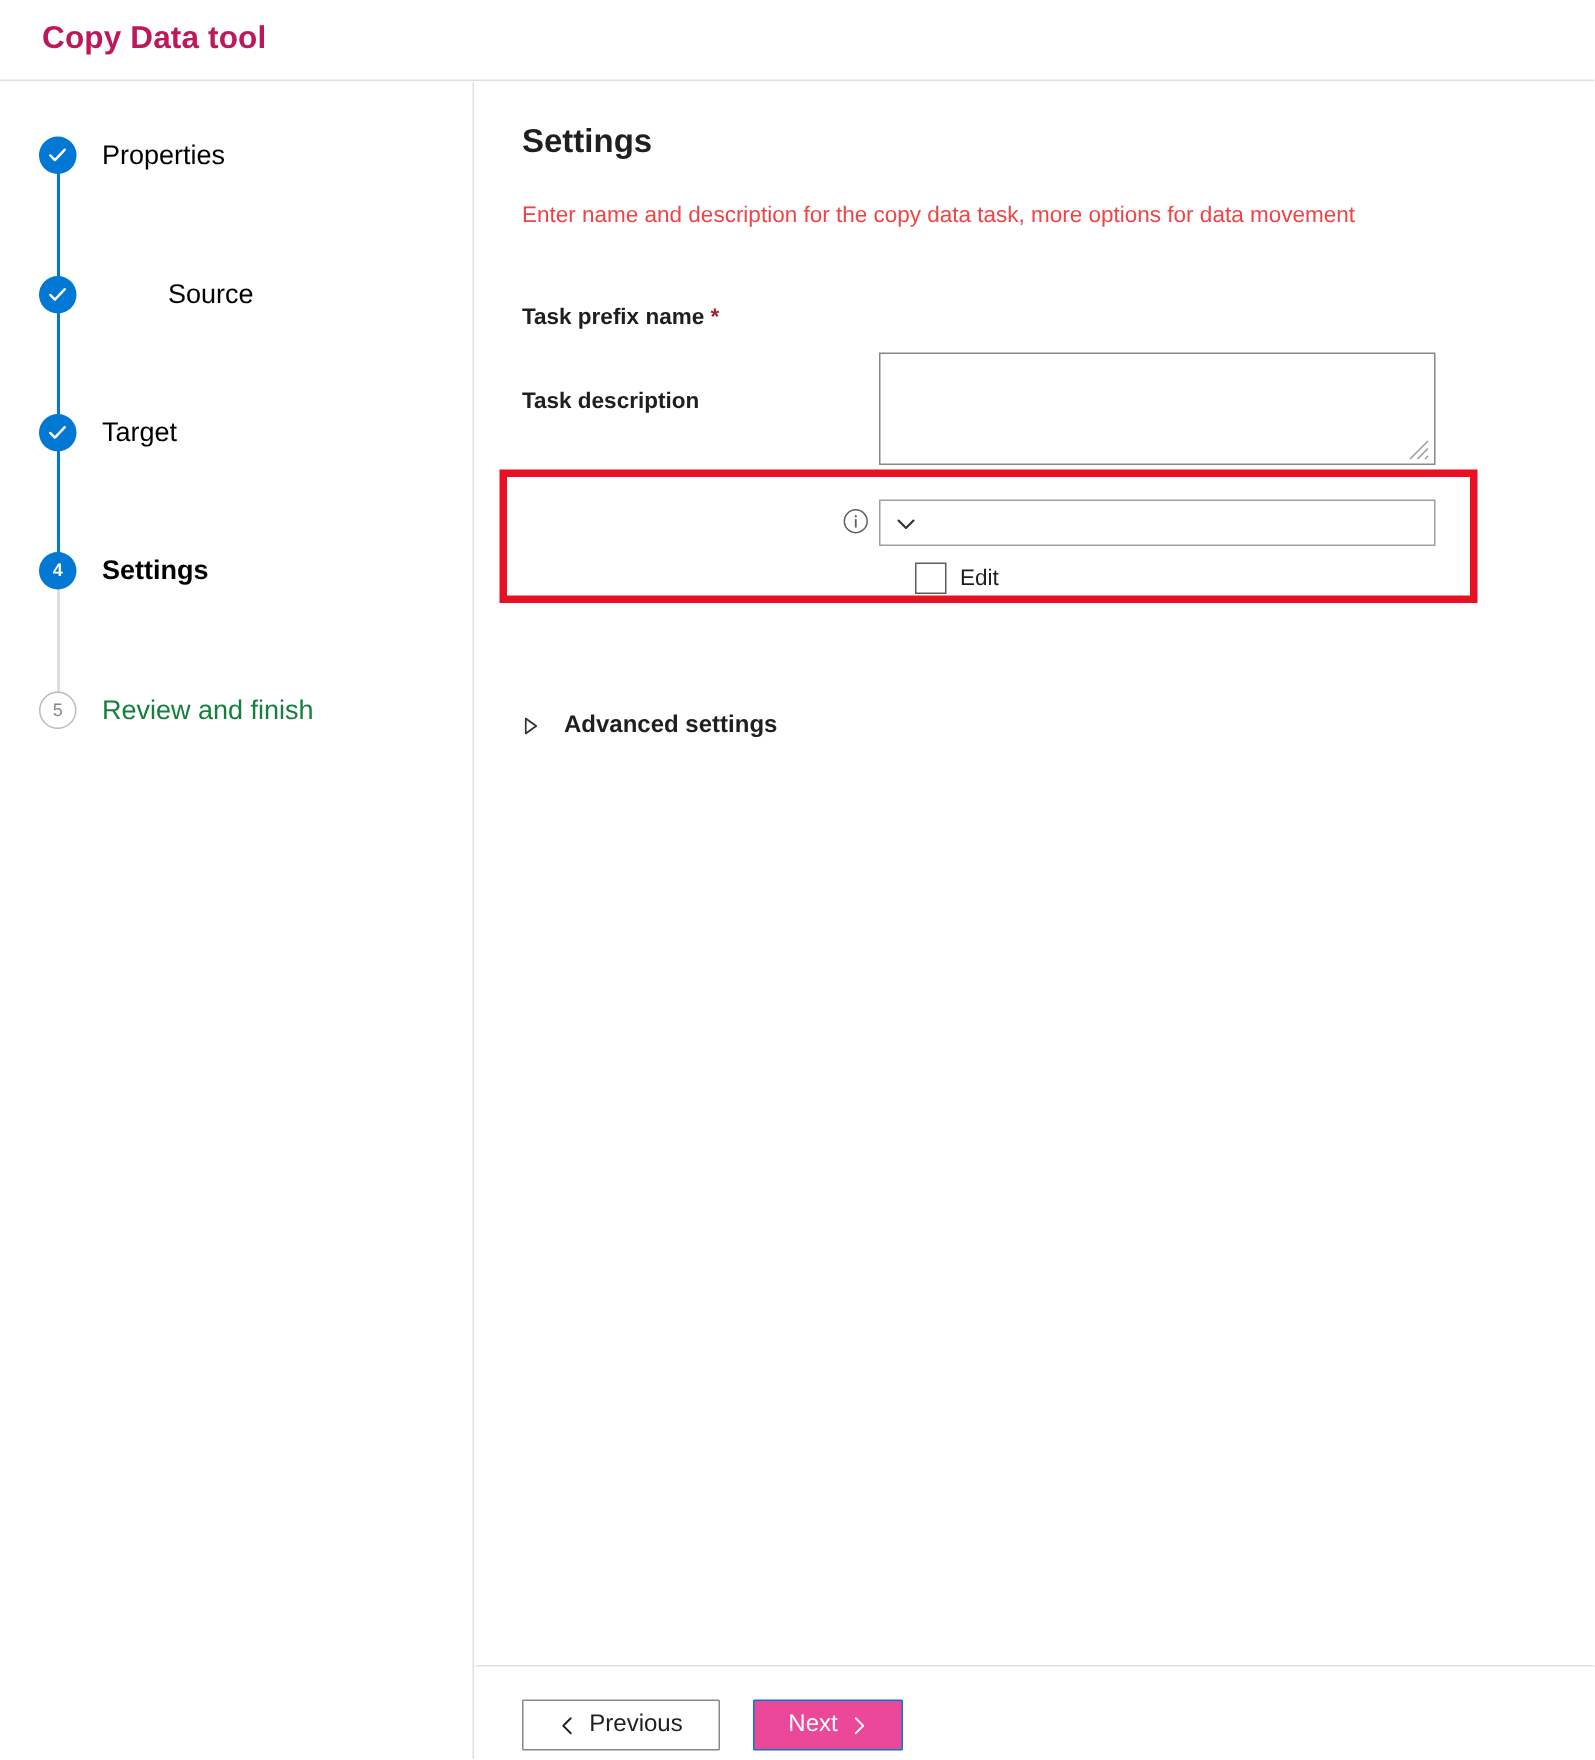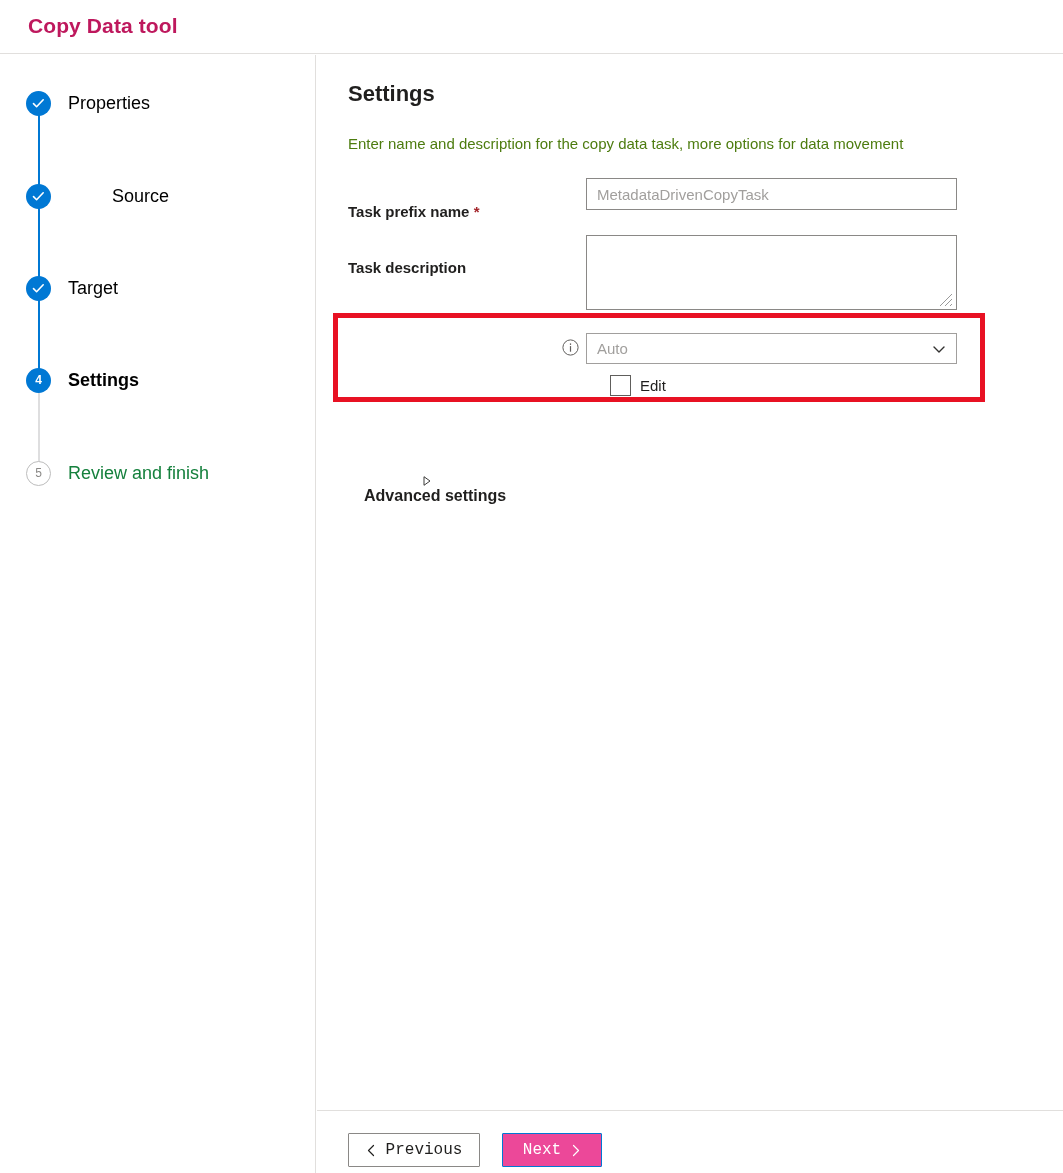--- a/index.html
+++ b/index.html
@@ -112,21 +112,21 @@
     top: 26px;
     font-size: 22px;
     font-weight: 600;
     color: #201f1e;
   }
   #page-subtitle {
     position: absolute;
     left: 31px;
     top: 80px;
     font-size: 15px;
-    color: #4d7c0f;
+    color: #ef4444;
     white-space: nowrap;
   }
 
   .field-label {
     position: absolute;
     font-size: 15px;
     font-weight: 600;
     color: #201f1e;
     line-height: 22px;
     margin-top: 20px;
@@ -212,21 +212,20 @@
     color: #201f1e;
   }
 
   #advanced-settings {
     position: absolute;
     left: 31px;
     top: 420px;
     display: flex;
     align-items: center;
     cursor: pointer;
-    flex-direction: column;
   }
   .tri-icon {
     width: 12px;
     height: 14px;
     flex: 0 0 12px;
   }
   #advanced-settings .adv-label {
     margin-left: 16px;
     font-size: 16px;
     font-weight: 600;
@@ -241,21 +240,21 @@
     width: 746px;
     height: 63px;
     border-top: 1px solid #e1dfdd;
     background: #ffffff;
   }
   .btn {
     position: absolute;
     display: flex;
     align-items: center;
     justify-content: center;
-    font-family: Liberation Mono, monospace;
+    font-family: Liberation Sans, sans-serif;
     font-size: 16px;
     cursor: pointer;
     height: 34px;
     border-radius: 1px;
   }
   #previous-button {
     left: 31px;
     top: 22px;
     width: 132px;
     background: #ffffff;
@@ -335,37 +334,35 @@
 
 <div id="main-panel">
 
   <div id="page-title">Settings</div>
   <div id="page-subtitle">Enter name and description for the copy data task, more options for data movement</div>
 
   <div class="field-label" style="left:31px; top:126px;">
     <span>Task prefix name</span>
     <span class="req-star">*</span>
   </div>
-  <input class="text-input" id="task-prefix-name-input" style="left: 269px; top: 123px; width: 371px; height: 32px;" value="MetadataDrivenCopyTask">
 
   <div class="field-label" style="left:31px; top:182px;">Task description</div>
   <textarea class="text-area" id="task-description-input" style="left: 269px; top: 180px; width: 371px; height: 75px;"></textarea>
   <svg class="resize-grip" style="left:620px; top:236px;" width="16" height="16" viewBox="0 0 16 16">
     <path d="M15 3 L3 15 M15 8 L8 15 M15 13 L13 15" stroke="#9a9a9a" stroke-width="1" fill="none"></path>
   </svg>
 
 
   <svg class="info-icon" style="left:245px; top:284px;" width="17" height="17" viewBox="0 0 17 17">
     <circle cx="8.5" cy="8.5" r="7.6" fill="none" stroke="#605e5c" stroke-width="1"></circle>
     <rect x="7.9" y="7.1" width="1.2" height="5.6" fill="#605e5c"></rect>
     <rect x="7.9" y="4.4" width="1.2" height="1.5" fill="#605e5c"></rect>
   </svg>
 
   <div class="select-box" id="concurrent-copy-tasks-select" style="left:269px; top:278px; width:371px; height:31px;">
-    <span class="select-value">Auto</span>
     <svg class="chevron" viewBox="0 0 14 14">
       <path d="M2 5 L7 10 L12 5" fill="none" stroke="#323130" stroke-width="1.4" stroke-linecap="round" stroke-linejoin="round"></path>
     </svg>
   </div>
 
   <div class="checkbox-row" style="left:269px; top:320px;">
     <div class="checkbox-box"></div>
     <span class="checkbox-label">Edit</span>
   </div>
 

